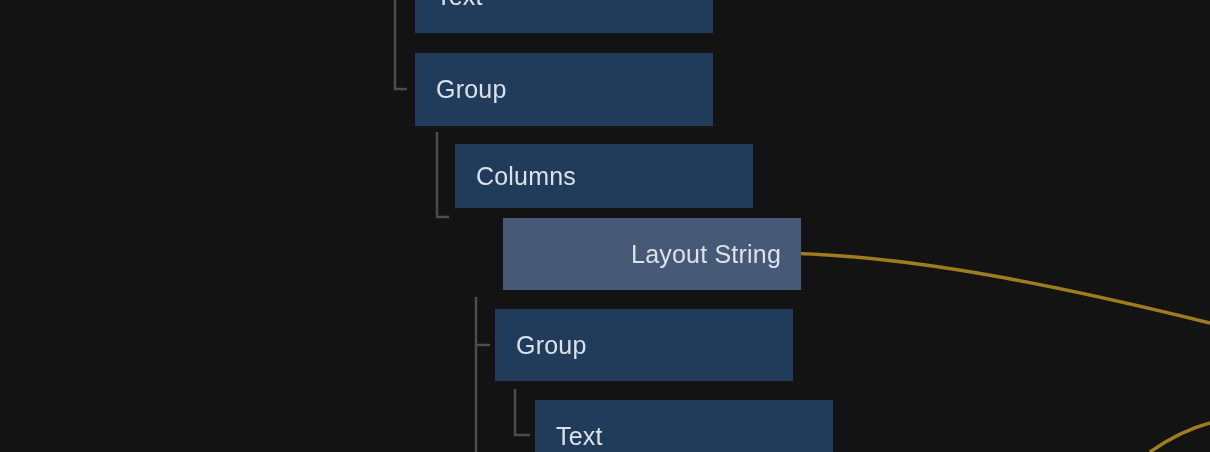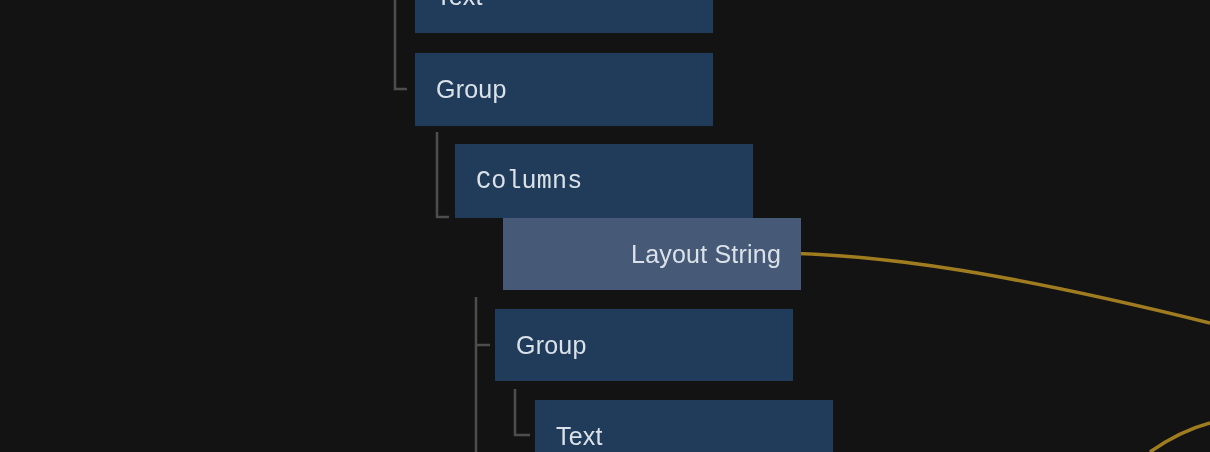--- a/index.html
+++ b/index.html
@@ -73,21 +73,21 @@
 </svg>
 
 <div class="node" style="left:415px; top:-40px; height:73px;">
   <span>Text</span>
 </div>
 
 <div class="node" style="left:415px; top:53px; height:73px;">
   <span>Group</span>
 </div>
 
-<div class="node" style="left:455px; top:144px; height:74px;font-family:Liberation Mono, monospace;">
+<div class="node" style="left:455px; top:144px; height:64px;">
   <span>Columns</span>
 </div>
 
 <div class="node input-row" style="left:455px; top:218px;">
   <span>Layout String</span>
 </div>
 
 <div class="node" style="left:495px; top:309px;">
   <span>Group</span>
 </div>

